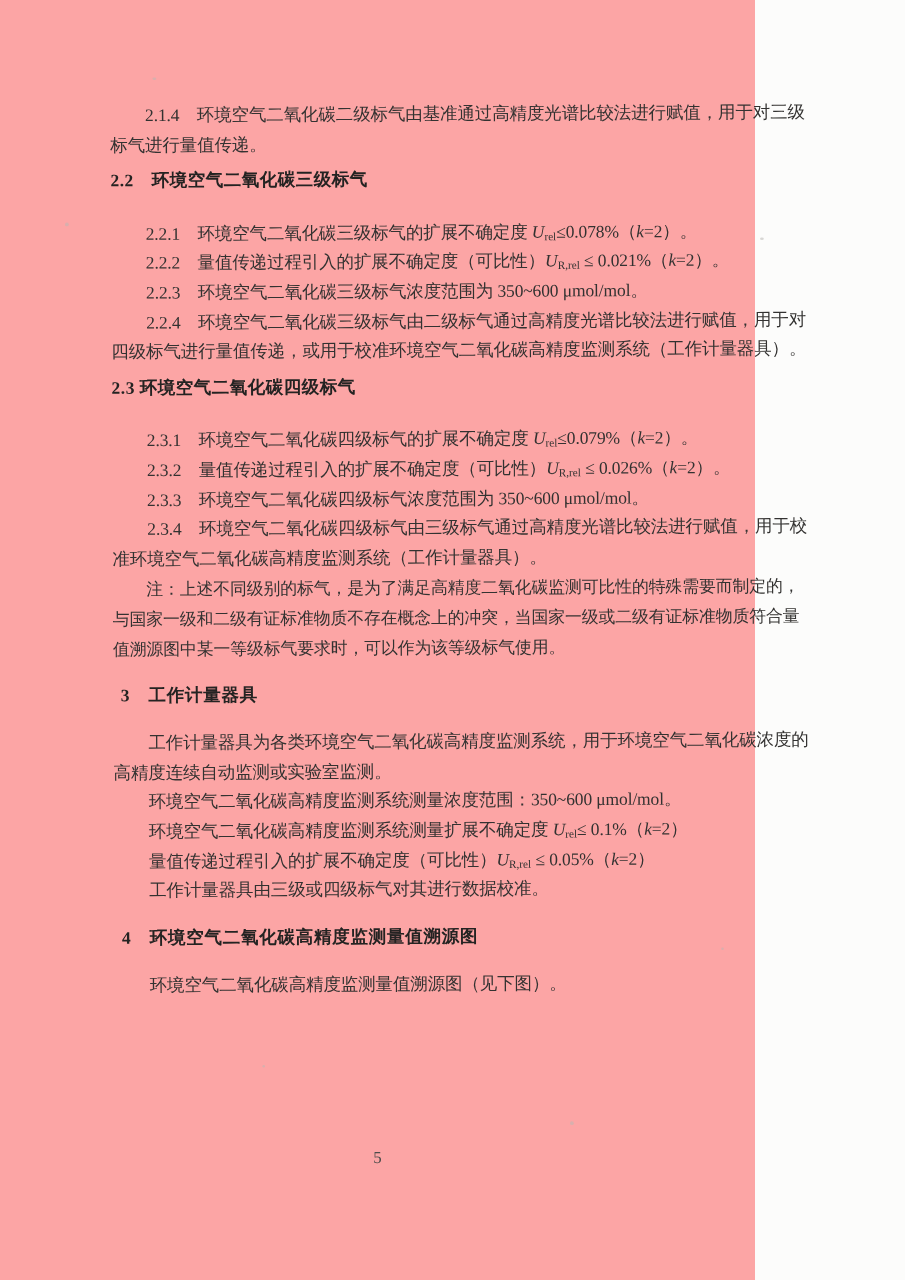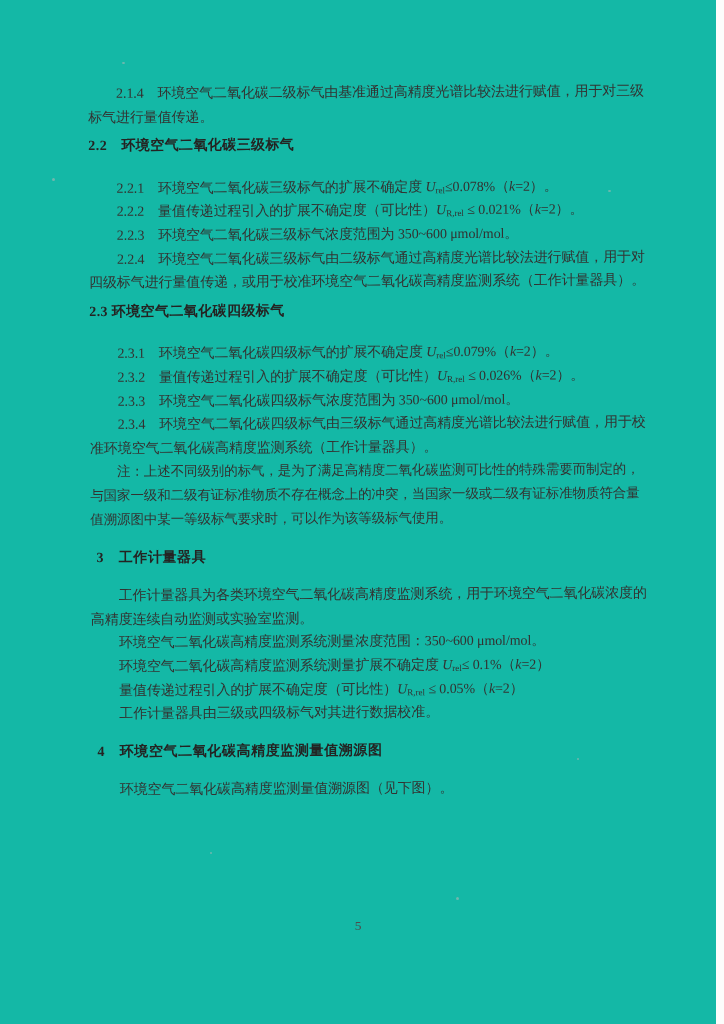--- a/index.html
+++ b/index.html
@@ -5,23 +5,23 @@
   html, body {
     margin: 0;
     padding: 0;
     width: 724px;
     height: 1024px;
     overflow: hidden;
     background: #fcfcfb;
   }
   .scan-page {
     position: relative;
-    width: 716px;
+    width: 604px;
     height: 1024px;
-    background: #14b8a6;
+    background: #fca5a5;
     font-family: "Liberation Serif", "DejaVu Serif", serif;
     color: #2e2e2e;
   }
   .content {
     position: absolute;
     left: 88px;
     top: 82px;
     width: 558px;
     font-size: 14px;
     line-height: 23.6px;

